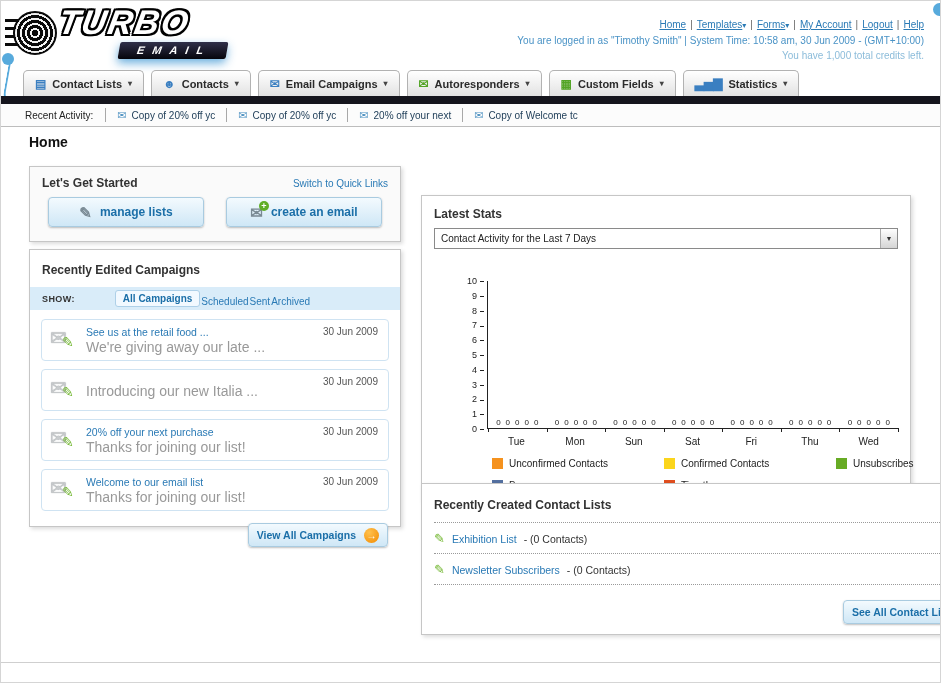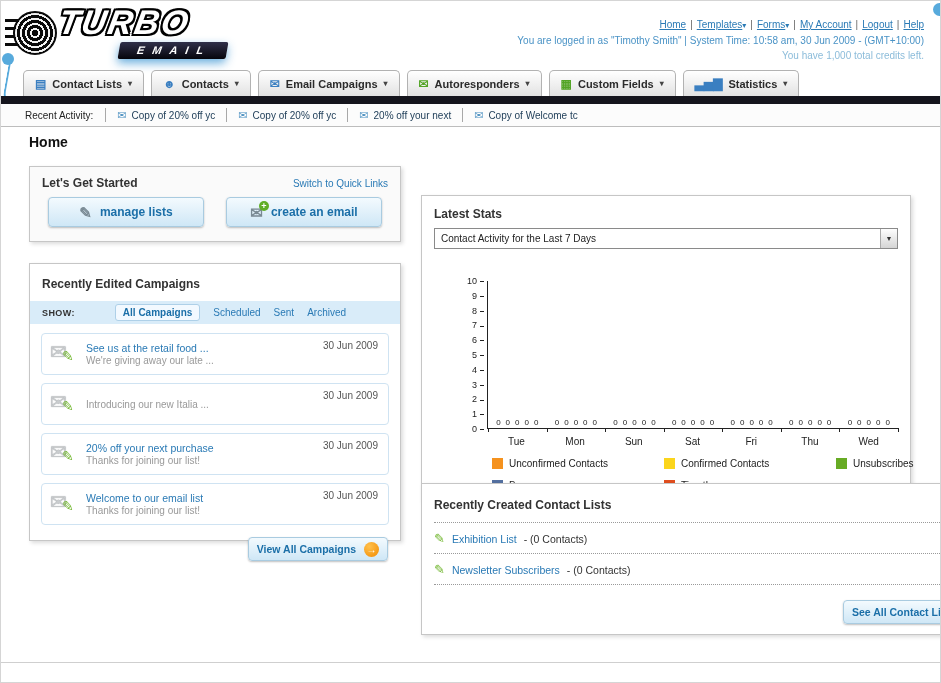--- a/index.html
+++ b/index.html
@@ -68,38 +68,38 @@
               background:linear-gradient(#f3fafe,#cfe7f6); border:1px solid #a9cbe0; border-radius:4px;
               color:#1b6fa8; font-weight:bold; cursor:pointer; box-shadow:0 1px 2px rgba(0,0,0,0.25);
               font-family:inherit; }
   .gs-btn { flex:1; height:30px; font-size:12px; position:relative; }
   .gs-icon { position:relative; font-size:15px; line-height:1; color:#7a8a94; }
   .gs-plus { position:absolute; right:-6px; top:-4px; width:10px; height:10px; border-radius:50%;
              background:#57a built?#57a42a; }
   .gs-plus { background:#5fae27; color:#fff; font-size:9px; line-height:10px; text-align:center; font-weight:bold; }
 
   
-  #panel-campaigns { left:28px; top:262px; width:372px; height:278px; }
+  #panel-campaigns { left:28px; top:248px; width:372px; height:278px; }
   .cmp-title { padding:13px 12px 10px; }
   #campaign-filter-bar { background:#d9ecf9; height:23px; display:flex; align-items:center; gap:13px; padding:0 12px; }
   #show-label { font-size:9px; font-weight:bold; color:#333; letter-spacing:0.4px; }
-  #campaign-filters { display:flex; gap:13px; align-items:center;padding-left:27px; }
+  #campaign-filters { display:flex; gap:1px; align-items:flex-end;padding-left:27px; }
   .filter { font-size:10px; color:#2a7ab5; text-decoration:none; }
   .filter.selected { background:#f2f9ff; border:1px solid #aed0e8; border-radius:3px; padding:2px 7px;
                      color:#1b6fa8; font-weight:bold; }
   #campaign-list { padding:9px 11px 0; }
   .campaign-item { position:relative; display:flex; align-items:center; border:1px solid #cfe3f2;
                    border-radius:4px; height:42px; margin-bottom:8px; padding:0 8px; background:#fff; }
   .campaign-icon { position:relative; width:30px; height:30px; flex:0 0 30px; }
   .env { position:absolute; left:0; top:3px; font-size:20px; color:#c9ccce;
          text-shadow:0 0 1px #8a8f93; line-height:1; }
   .pen { position:absolute; left:12px; top:10px; font-size:14px; color:#6fb52c; line-height:1; }
   .campaign-text { flex:1; padding-left:6px; }
   .campaign-title { font-size:10.5px; color:#2a7ab5; text-decoration:none; display:block; }
-  .campaign-sub { font-size:10px; color:#999; margin-top:1px; }
+  .campaign-sub { font-size:14px; color:#999; margin-top:1px; }
   .campaign-date { position:absolute; right:10px; top:6px; font-size:10px; color:#555; }
   .view-all-row { display:flex; justify-content:flex-end; padding:4px 12px 0; }
   .pill-btn { font-size:10.5px; padding:3px 8px; height:24px; }
   .orange-arrow { width:15px; height:15px; border-radius:50%;
                   background:radial-gradient(circle at 35% 30%, #ffc14d, #f28a00);
                   color:#fff; font-size:10px; line-height:15px; text-align:center; display:inline-block; }
 
   
   #panel-stats { left:420px; top:162px; width:490px; height:306px;margin-top:32px; }
   .stats-title { padding:11px 12px 7px; }

